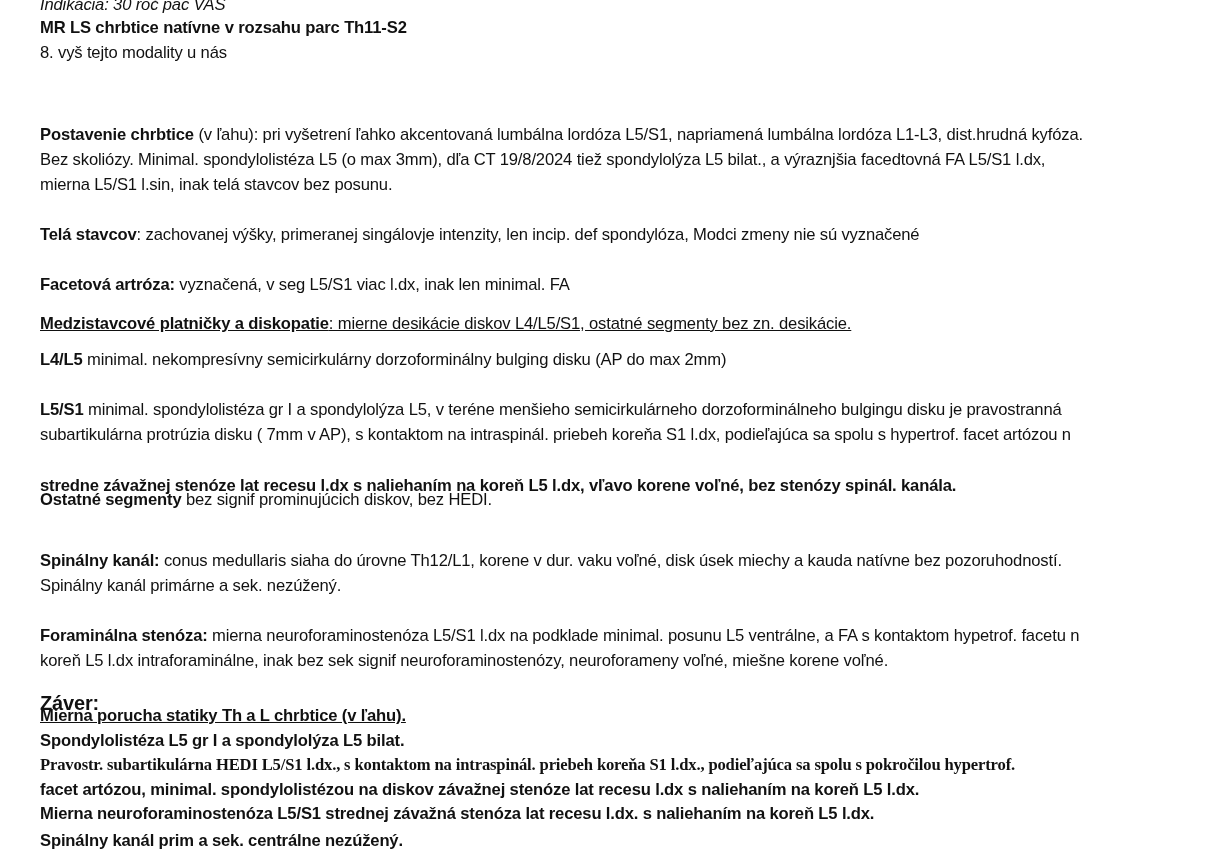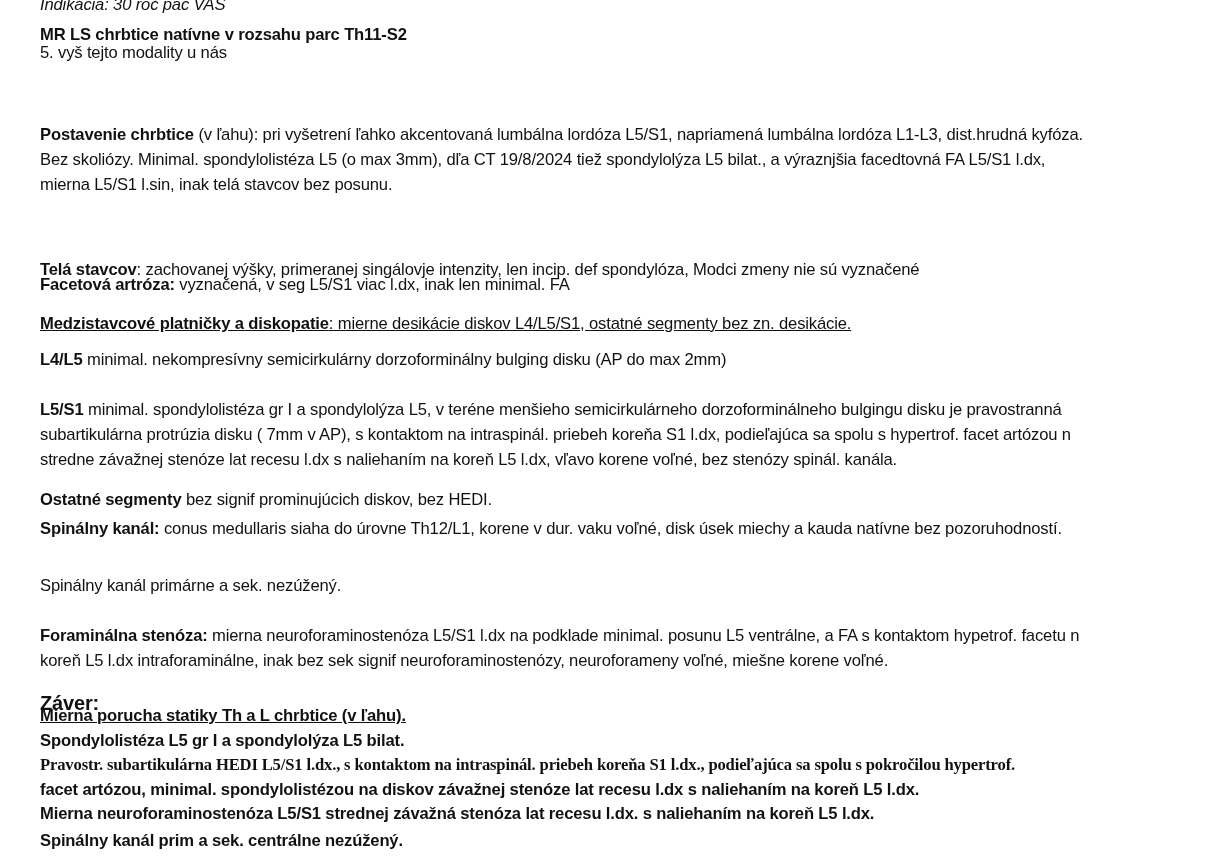--- a/index.html
+++ b/index.html
@@ -37,55 +37,55 @@
       font-size: 20px;
     }
     .concl { font-weight: bold; }
   </style>
 </head>
 <body>
 
 <div class="doc">
 
   <div class="line i" style="top:-8px;">Indikácia: 30 roč pac  VAS</div>
-  <div class="line b" style="top:15px;margin-top:7px;">MR LS chrbtice natívne v rozsahu parc Th11-S2</div>
-  <div class="line" style="top:40px;">5. vyš tejto modality u nás</div>
+  <div class="line b" style="top:15px;">MR LS chrbtice natívne v rozsahu parc Th11-S2</div>
+  <div class="line" style="top:40px;">8. vyš tejto modality u nás</div>
 
   <div class="line" style="top:122px;">
     <span class="b">Postavenie chrbtice</span><span> (v ľahu): pri vyšetrení ľahko akcentovaná lumbálna lordóza L5/S1, napriamená lumbálna lordóza L1-L3, dist.hrudná kyfóza.</span>
   </div>
   <div class="line" style="top:147px;">Bez skoliózy. Minimal. spondylolistéza L5 (o max 3mm), dľa CT 19/8/2024 tiež spondylolýza L5 bilat., a výraznjšia facedtovná FA L5/S1 l.dx,</div>
   <div class="line" style="top:172px;">mierna L5/S1 l.sin, inak telá stavcov bez posunu.</div>
 
-  <div class="line" style="top:222px;margin-top:35px;">
+  <div class="line" style="top:222px;">
     <span class="b">Telá stavcov</span><span>: zachovanej výšky, primeranej singálovje intenzity, len incip. def spondylóza, Modci zmeny nie sú vyznačené</span>
   </div>
 
   <div class="line" style="top:272px;">
     <span class="b">Facetová artróza:</span><span> vyznačená, v seg L5/S1 viac l.dx, inak len minimal. FA</span>
   </div>
 
   <div class="line" style="top:311px;text-decoration:underline;">
     <span class="b">Medzistavcové platničky a diskopatie</span><span>: mierne desikácie diskov L4/L5/S1, ostatné segmenty bez zn. desikácie.</span>
   </div>
   <div class="line" style="top:347px;">
     <span class="b">L4/L5</span><span> minimal. nekompresívny semicirkulárny dorzoforminálny bulging disku (AP do max 2mm)</span>
   </div>
 
   <div class="line" style="top:397px;">
     <span class="b">L5/S1</span><span> minimal. spondylolistéza gr I a spondylolýza L5, v teréne menšieho semicirkulárneho dorzoforminálneho bulgingu disku je pravostranná</span>
   </div>
   <div class="line" style="top:422px;text-align:center;">subartikulárna protrúzia disku ( 7mm v AP), s kontaktom na intraspinál. priebeh koreňa S1 l.dx, podieľajúca sa spolu s hypertrof. facet artózou n</div>
-  <div class="line" style="top:447px;">stredne závažnej stenóze lat recesu l.dx s naliehaním na koreň L5 l.dx, vľavo korene voľné, bez stenózy spinál. kanála.</div>
+  <div class="line" style="top:473px;font-weight:bold;">stredne závažnej stenóze lat recesu l.dx s naliehaním na koreň L5 l.dx, vľavo korene voľné, bez stenózy spinál. kanála.</div>
 
   <div class="line" style="top:487px;">
     <span class="b">Ostatné segmenty</span><span> bez signif prominujúcich diskov, bez HEDI.</span>
   </div>
 
-  <div class="line" style="top:516px;">
+  <div class="line" style="top:548px;">
     <span class="b">Spinálny kanál:</span><span> conus medullaris siaha do úrovne Th12/L1, korene v dur. vaku voľné, disk úsek miechy a kauda natívne bez pozoruhodností.</span>
   </div>
   <div class="line" style="top:573px;">Spinálny kanál primárne a sek. nezúžený.</div>
 
   <div class="line" style="top:623px;">
     <span class="b">Foraminálna stenóza:</span><span> mierna neuroforaminostenóza L5/S1 l.dx na podklade minimal. posunu L5 ventrálne, a FA s kontaktom hypetrof. facetu n</span>
   </div>
   <div class="line" style="top:648px;">koreň L5 l.dx intraforaminálne, inak bez sek signif neuroforaminostenózy, neuroforameny voľné, miešne korene voľné.</div>
 
   <div class="line heading-zaver" style="top:691px;">Záver:</div>

